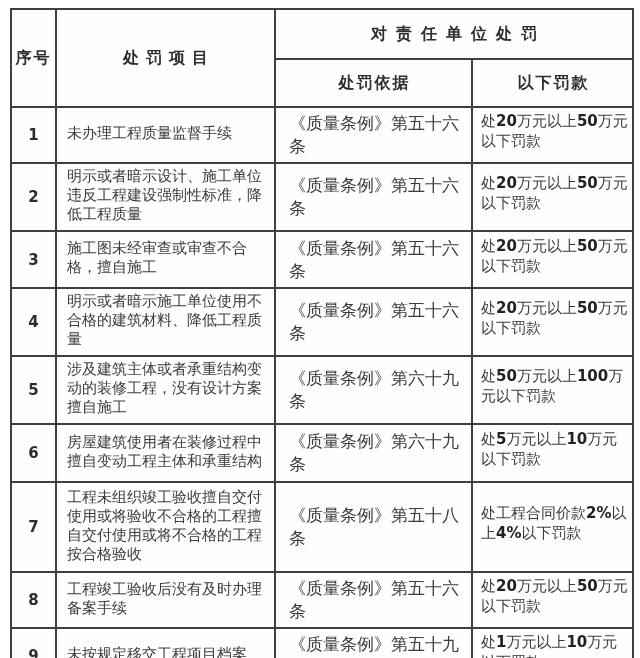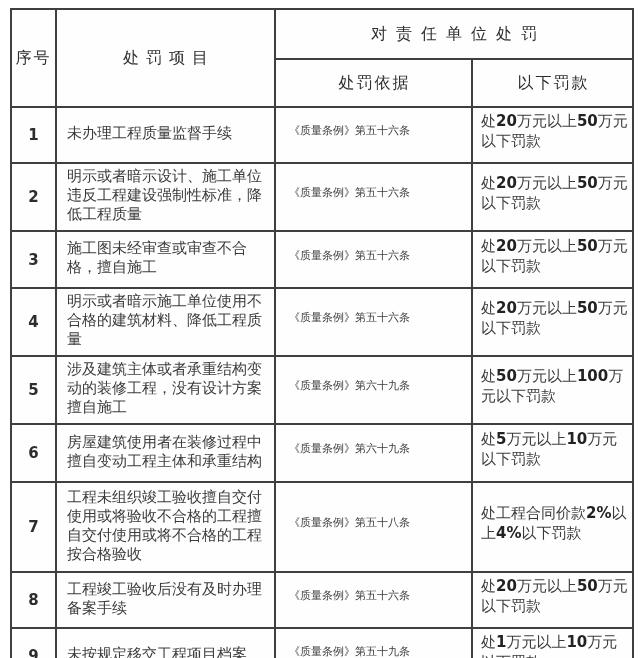--- a/index.html
+++ b/index.html
@@ -32,21 +32,21 @@
   }
   
   col.c-no    { width: 45px; }
   col.c-item  { width: 219px; }
   col.c-basis { width: 197px; }
   col.c-cont  { width: 161px; }
 
   
   th {
     font-size: 16px;
-    font-weight: normal;
+    font-weight: bold;
     color: #2d2d2d;
     text-align: center;
     padding: 2px;
   }
   tr.hdr-top    { height: 50px; }
   tr.hdr-sub    { height: 48px; }
   th.h-no       { letter-spacing: 2px; }
   th.h-item     { letter-spacing: 7px; text-indent: 7px; }
   th.h-group    { letter-spacing: 9px; text-indent: 9px; }
   th.h-sub      { letter-spacing: 2px; text-indent: 2px; margin-top: 36px; }
@@ -58,22 +58,22 @@
     font-size: 15px;
     color: #2d2d2d;
   }
   td.item {
     font-size: 15px;
     line-height: 19px;
     padding: 3px 6px 6px 10px;
     text-align: left;
   }
   td.basis {
-    font-size: 11px;
-    padding: 3px 4px 12px 13px;
+    font-size: 17px;
+    padding: 3px 4px 3px 13px;
     text-align: left;
   }
   td.content {
     font-size: 15px;
     line-height: 20px;
     padding: 3px 4px 11px 8px;
     text-align: left;
   }
   td.content b { color: #222; }
 

